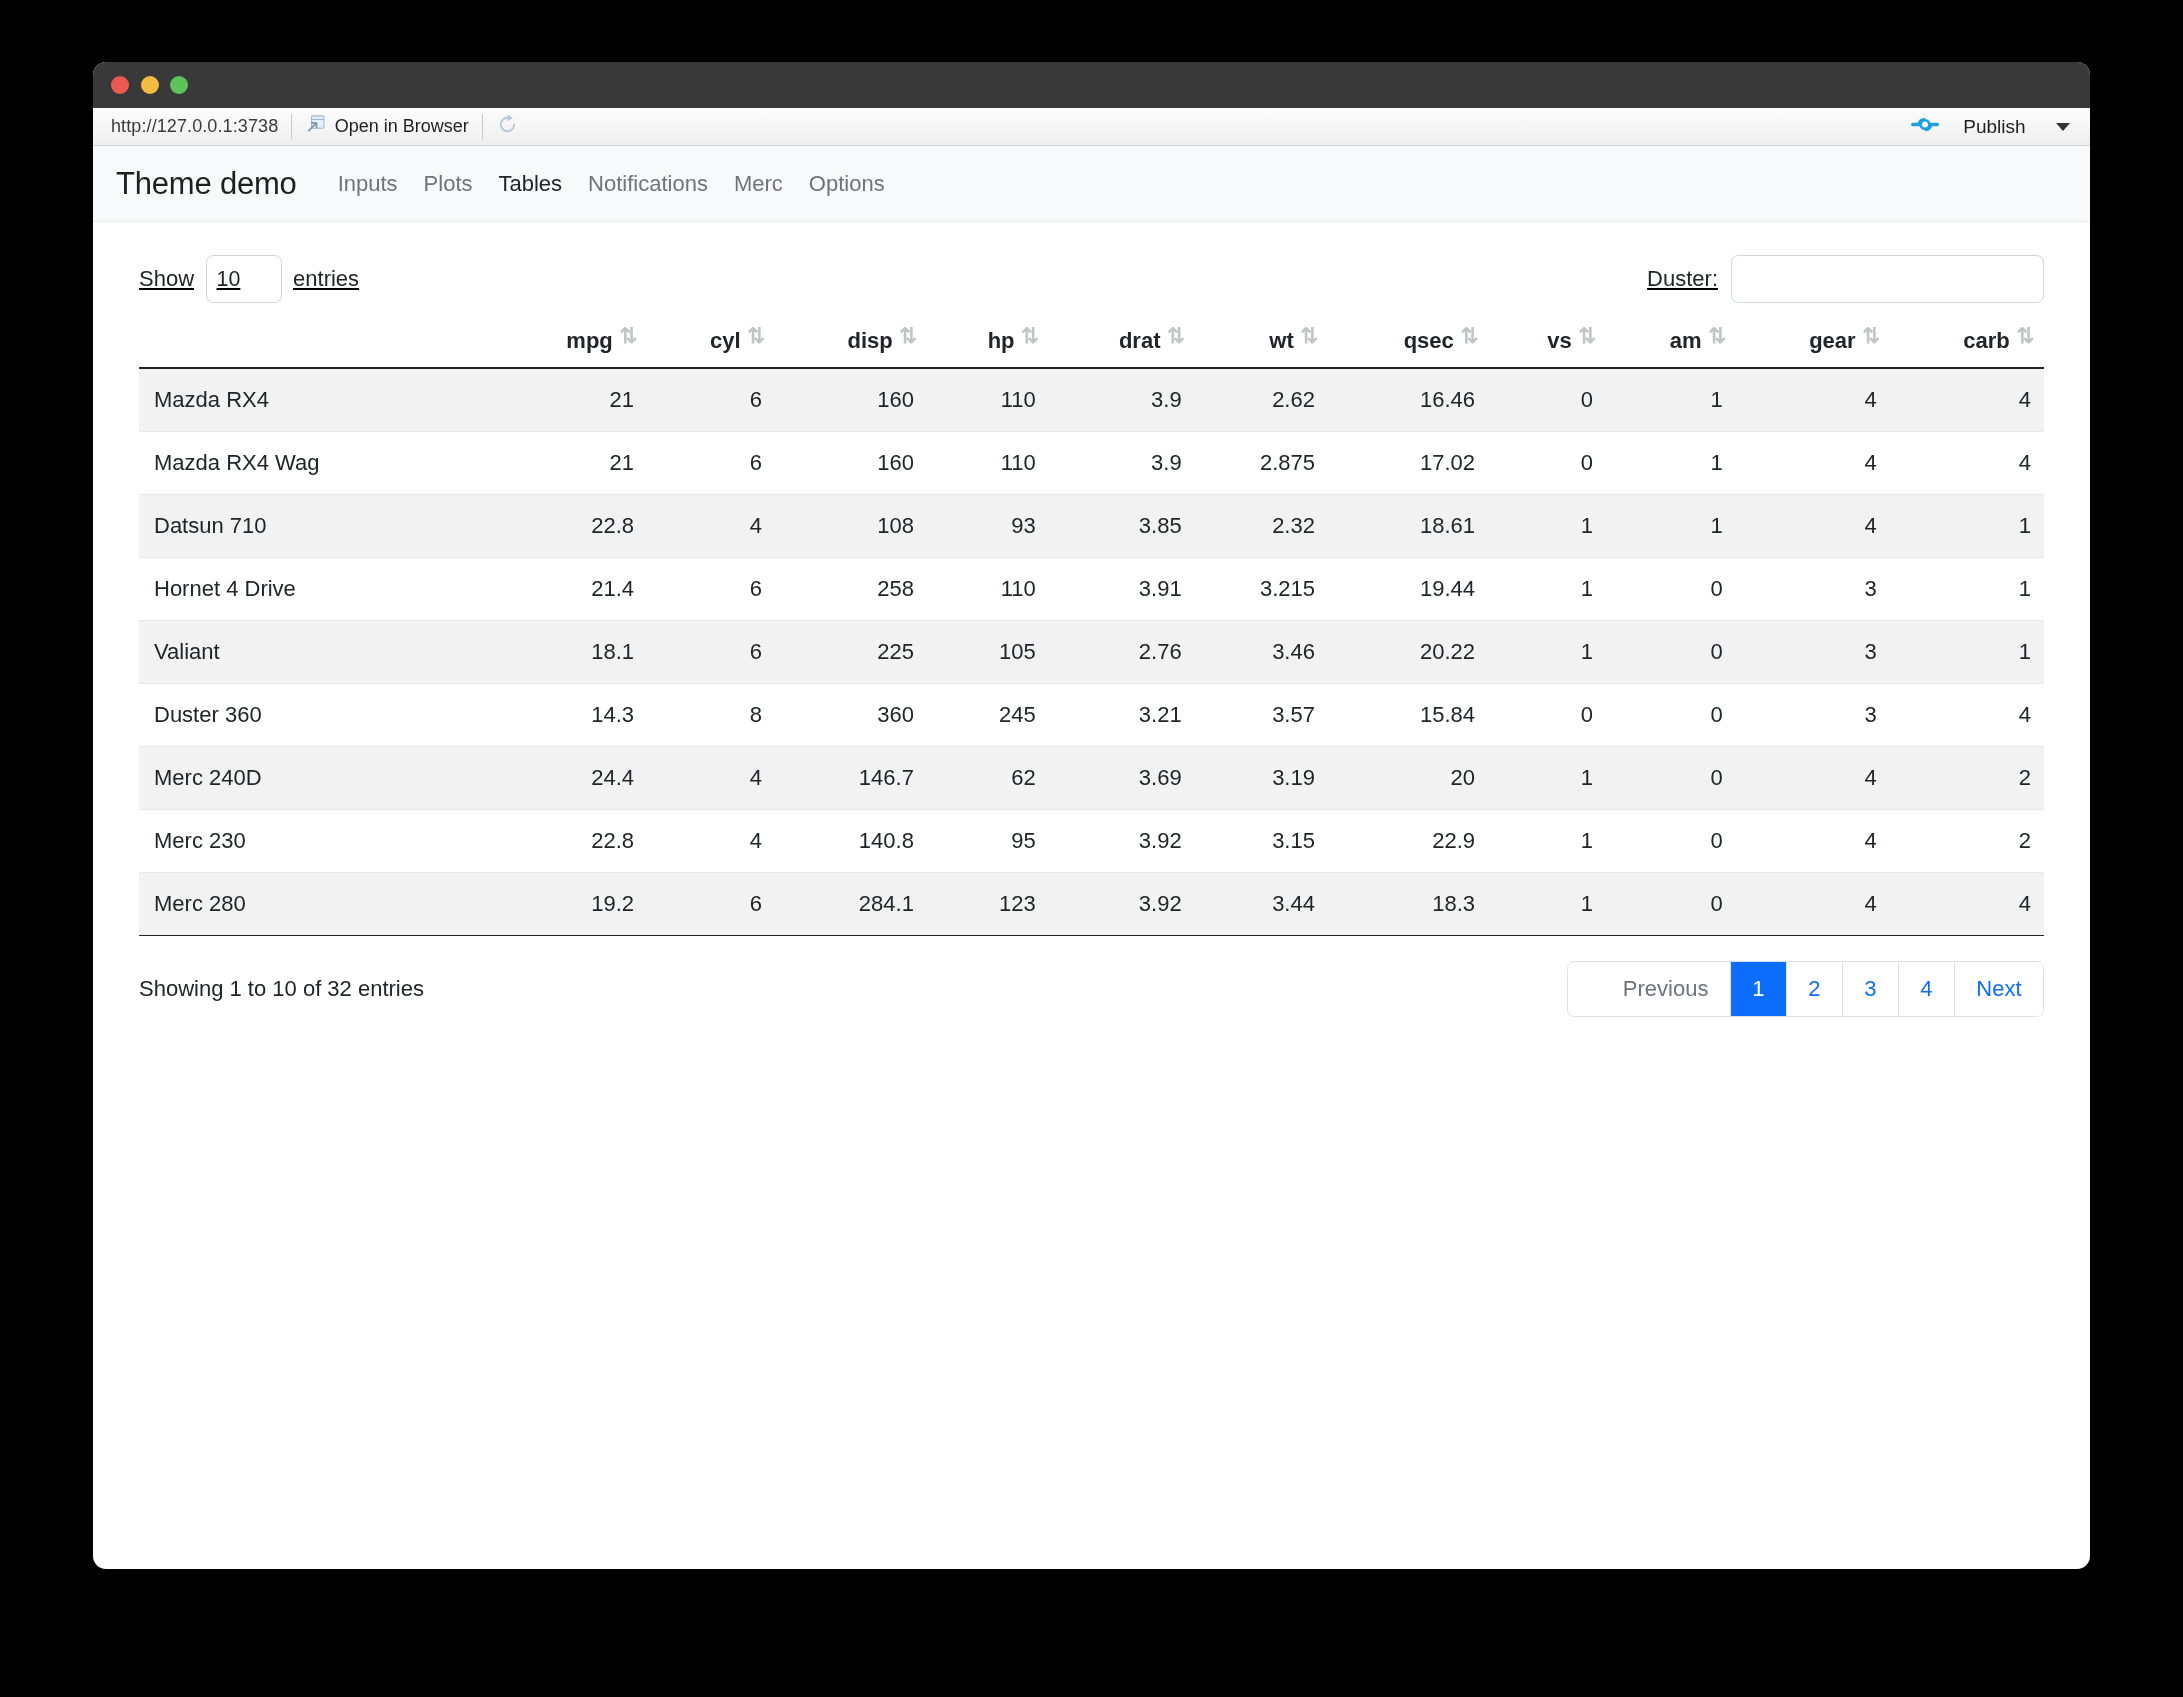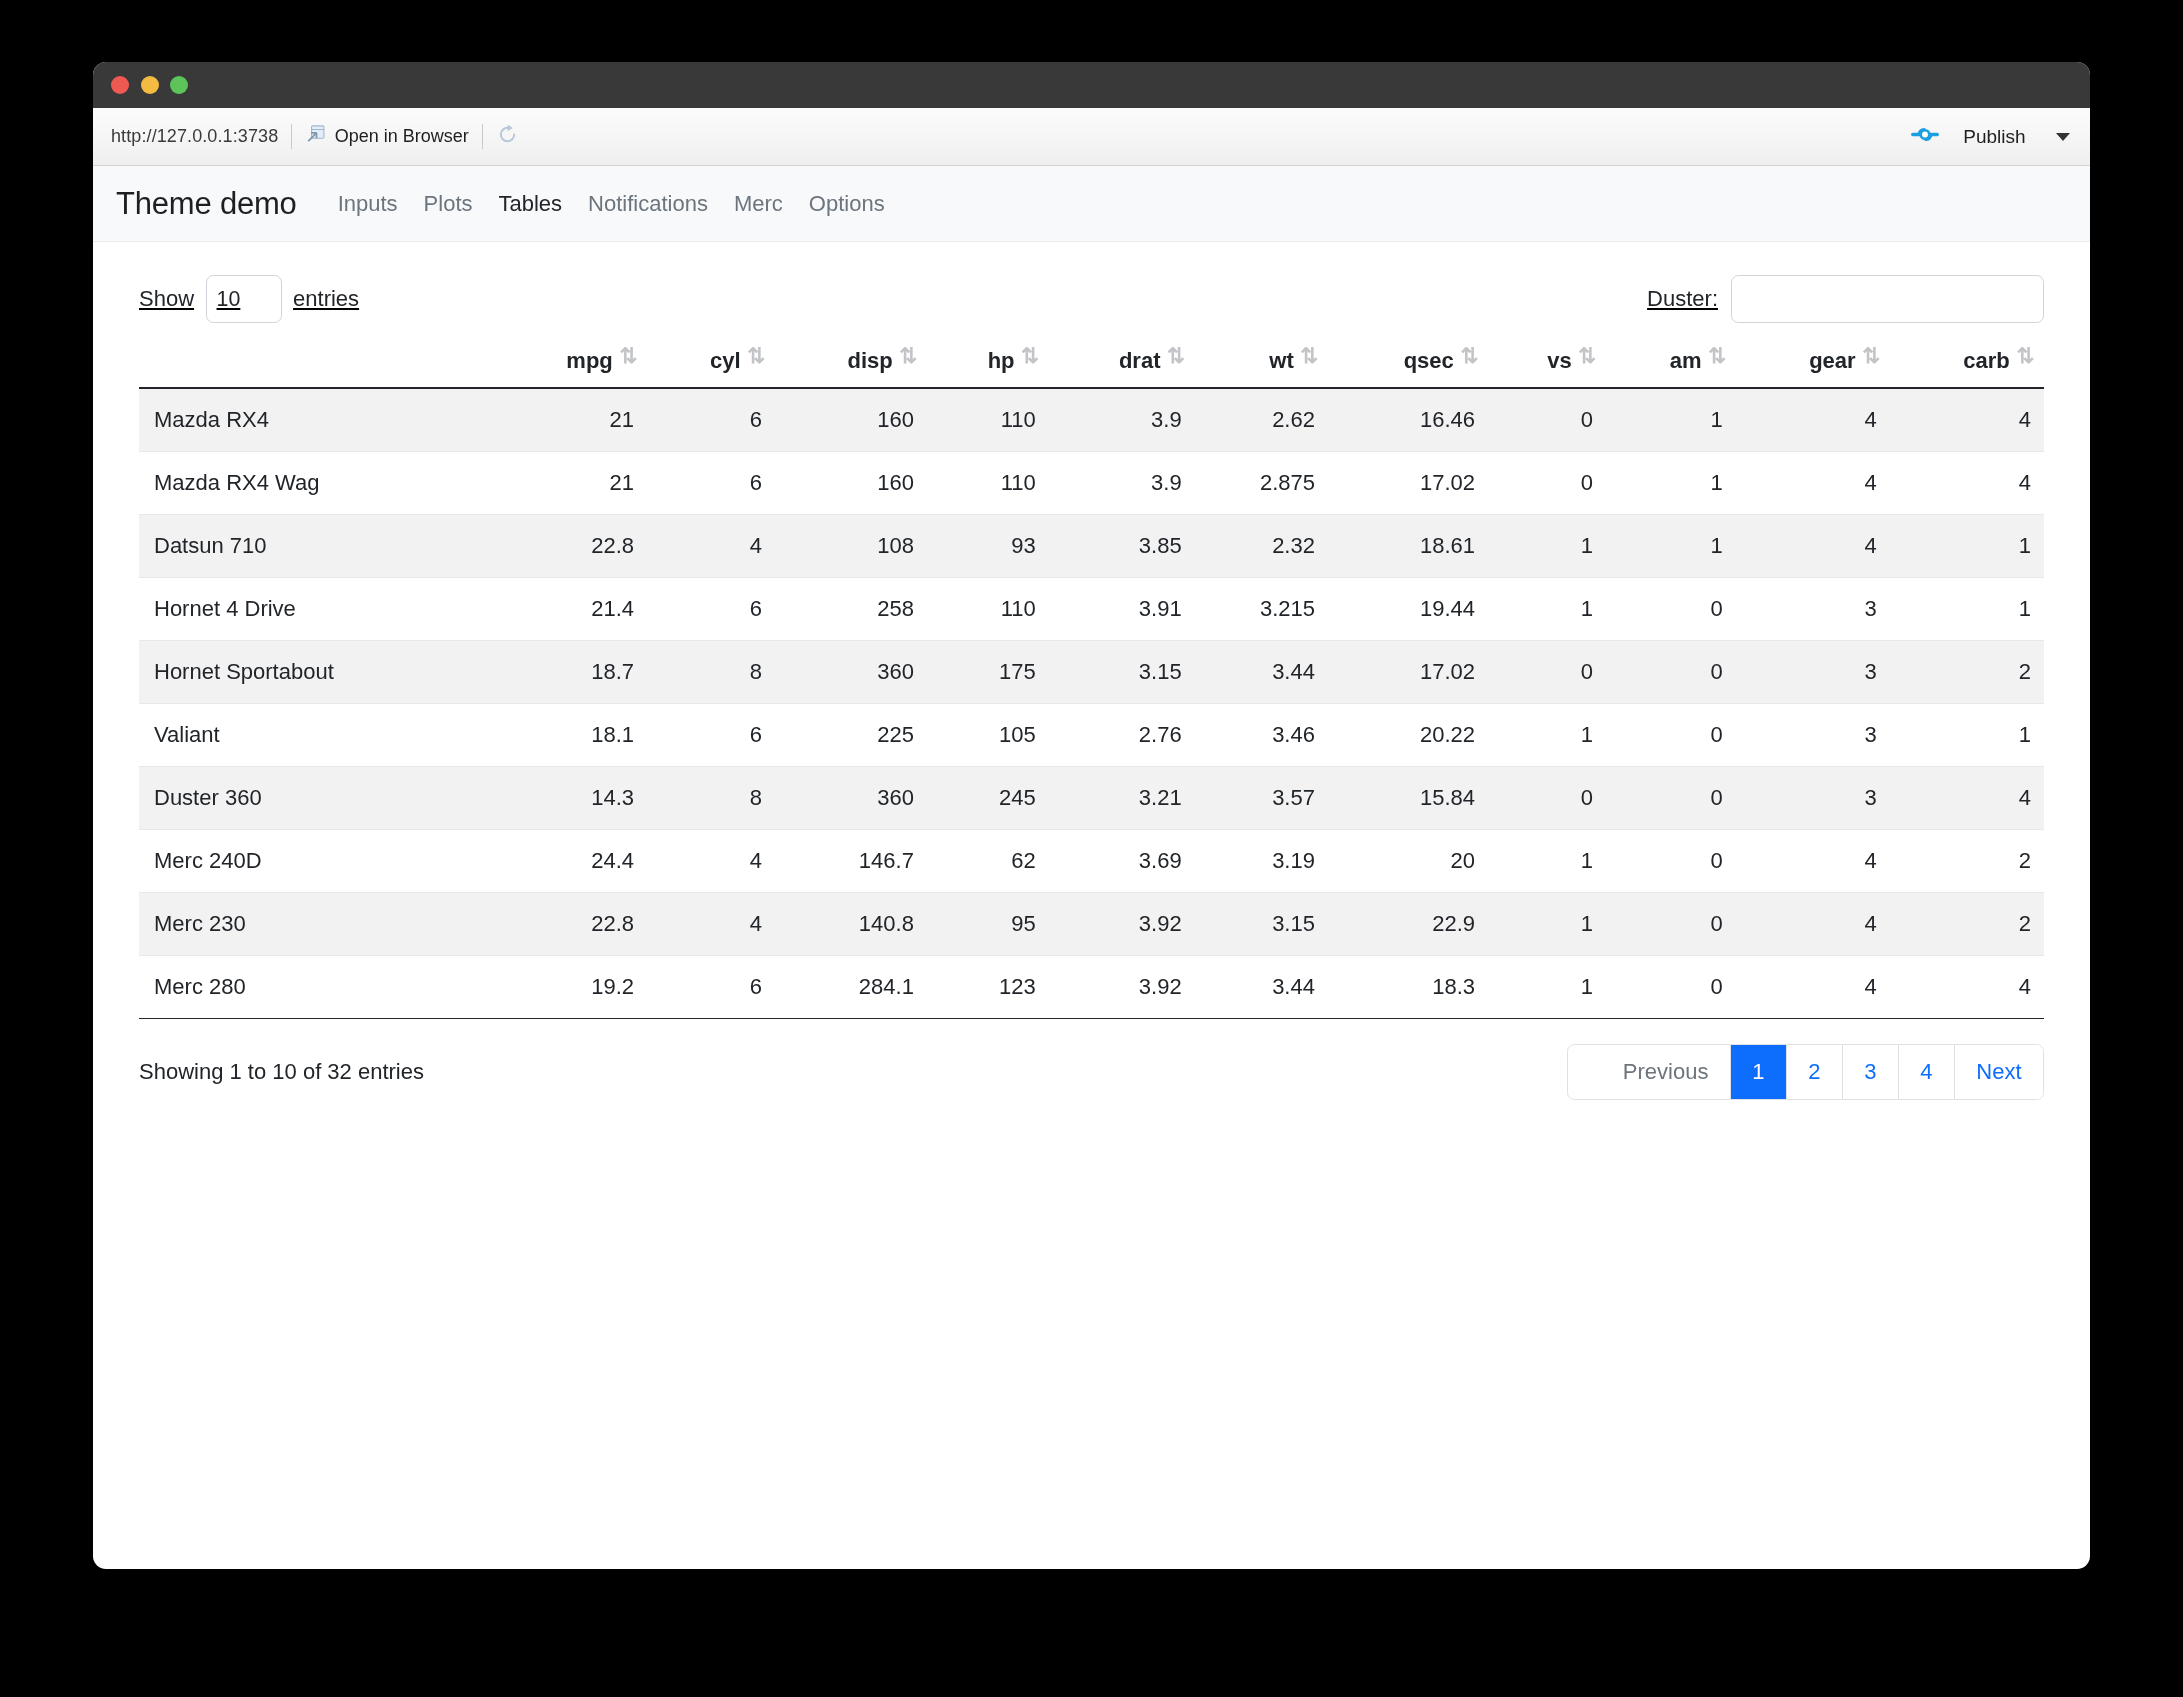--- a/index.html
+++ b/index.html
@@ -33,21 +33,21 @@
     padding-left: 18px;
     gap: 11.5px;
   }
   .dot { width: 18px; height: 18px; border-radius: 50%; display: inline-block; }
   .dot.red { background: #ee5a52; }
   .dot.yellow { background: #f3bb41; }
   .dot.green { background: #5dc45a; }
 
   
   #toolbar {
-    height: 58px;
+    height: 38px;
     background: linear-gradient(to bottom, #fcfcfc 0%, #efefef 100%);
     border-bottom: 0.8px solid #d3d3d3;
     display: flex;
     align-items: center;
     padding: 0 16.5px 0 18px;
     font-size: 18px;
     color: #2b2b2b;
     position: relative;
   }
   #url-text { color: #3a3a3a; font-size: 18px; letter-spacing: 0.1px; }
@@ -329,34 +329,20 @@
             <td>110</td>
             <td>3.91</td>
             <td>3.215</td>
             <td>19.44</td>
             <td>1</td>
             <td>0</td>
             <td>3</td>
             <td>1</td>
           </tr>
           <tr>
-            <td class="col-name">Hornet Sportabout</td>
-            <td>18.7</td>
-            <td>8</td>
-            <td>360</td>
-            <td>175</td>
-            <td>3.15</td>
-            <td>3.44</td>
-            <td>17.02</td>
-            <td>0</td>
-            <td>0</td>
-            <td>3</td>
-            <td>2</td>
-          </tr>
-          <tr>
             <td class="col-name">Valiant</td>
             <td>18.1</td>
             <td>6</td>
             <td>225</td>
             <td>105</td>
             <td>2.76</td>
             <td>3.46</td>
             <td>20.22</td>
             <td>1</td>
             <td>0</td>

